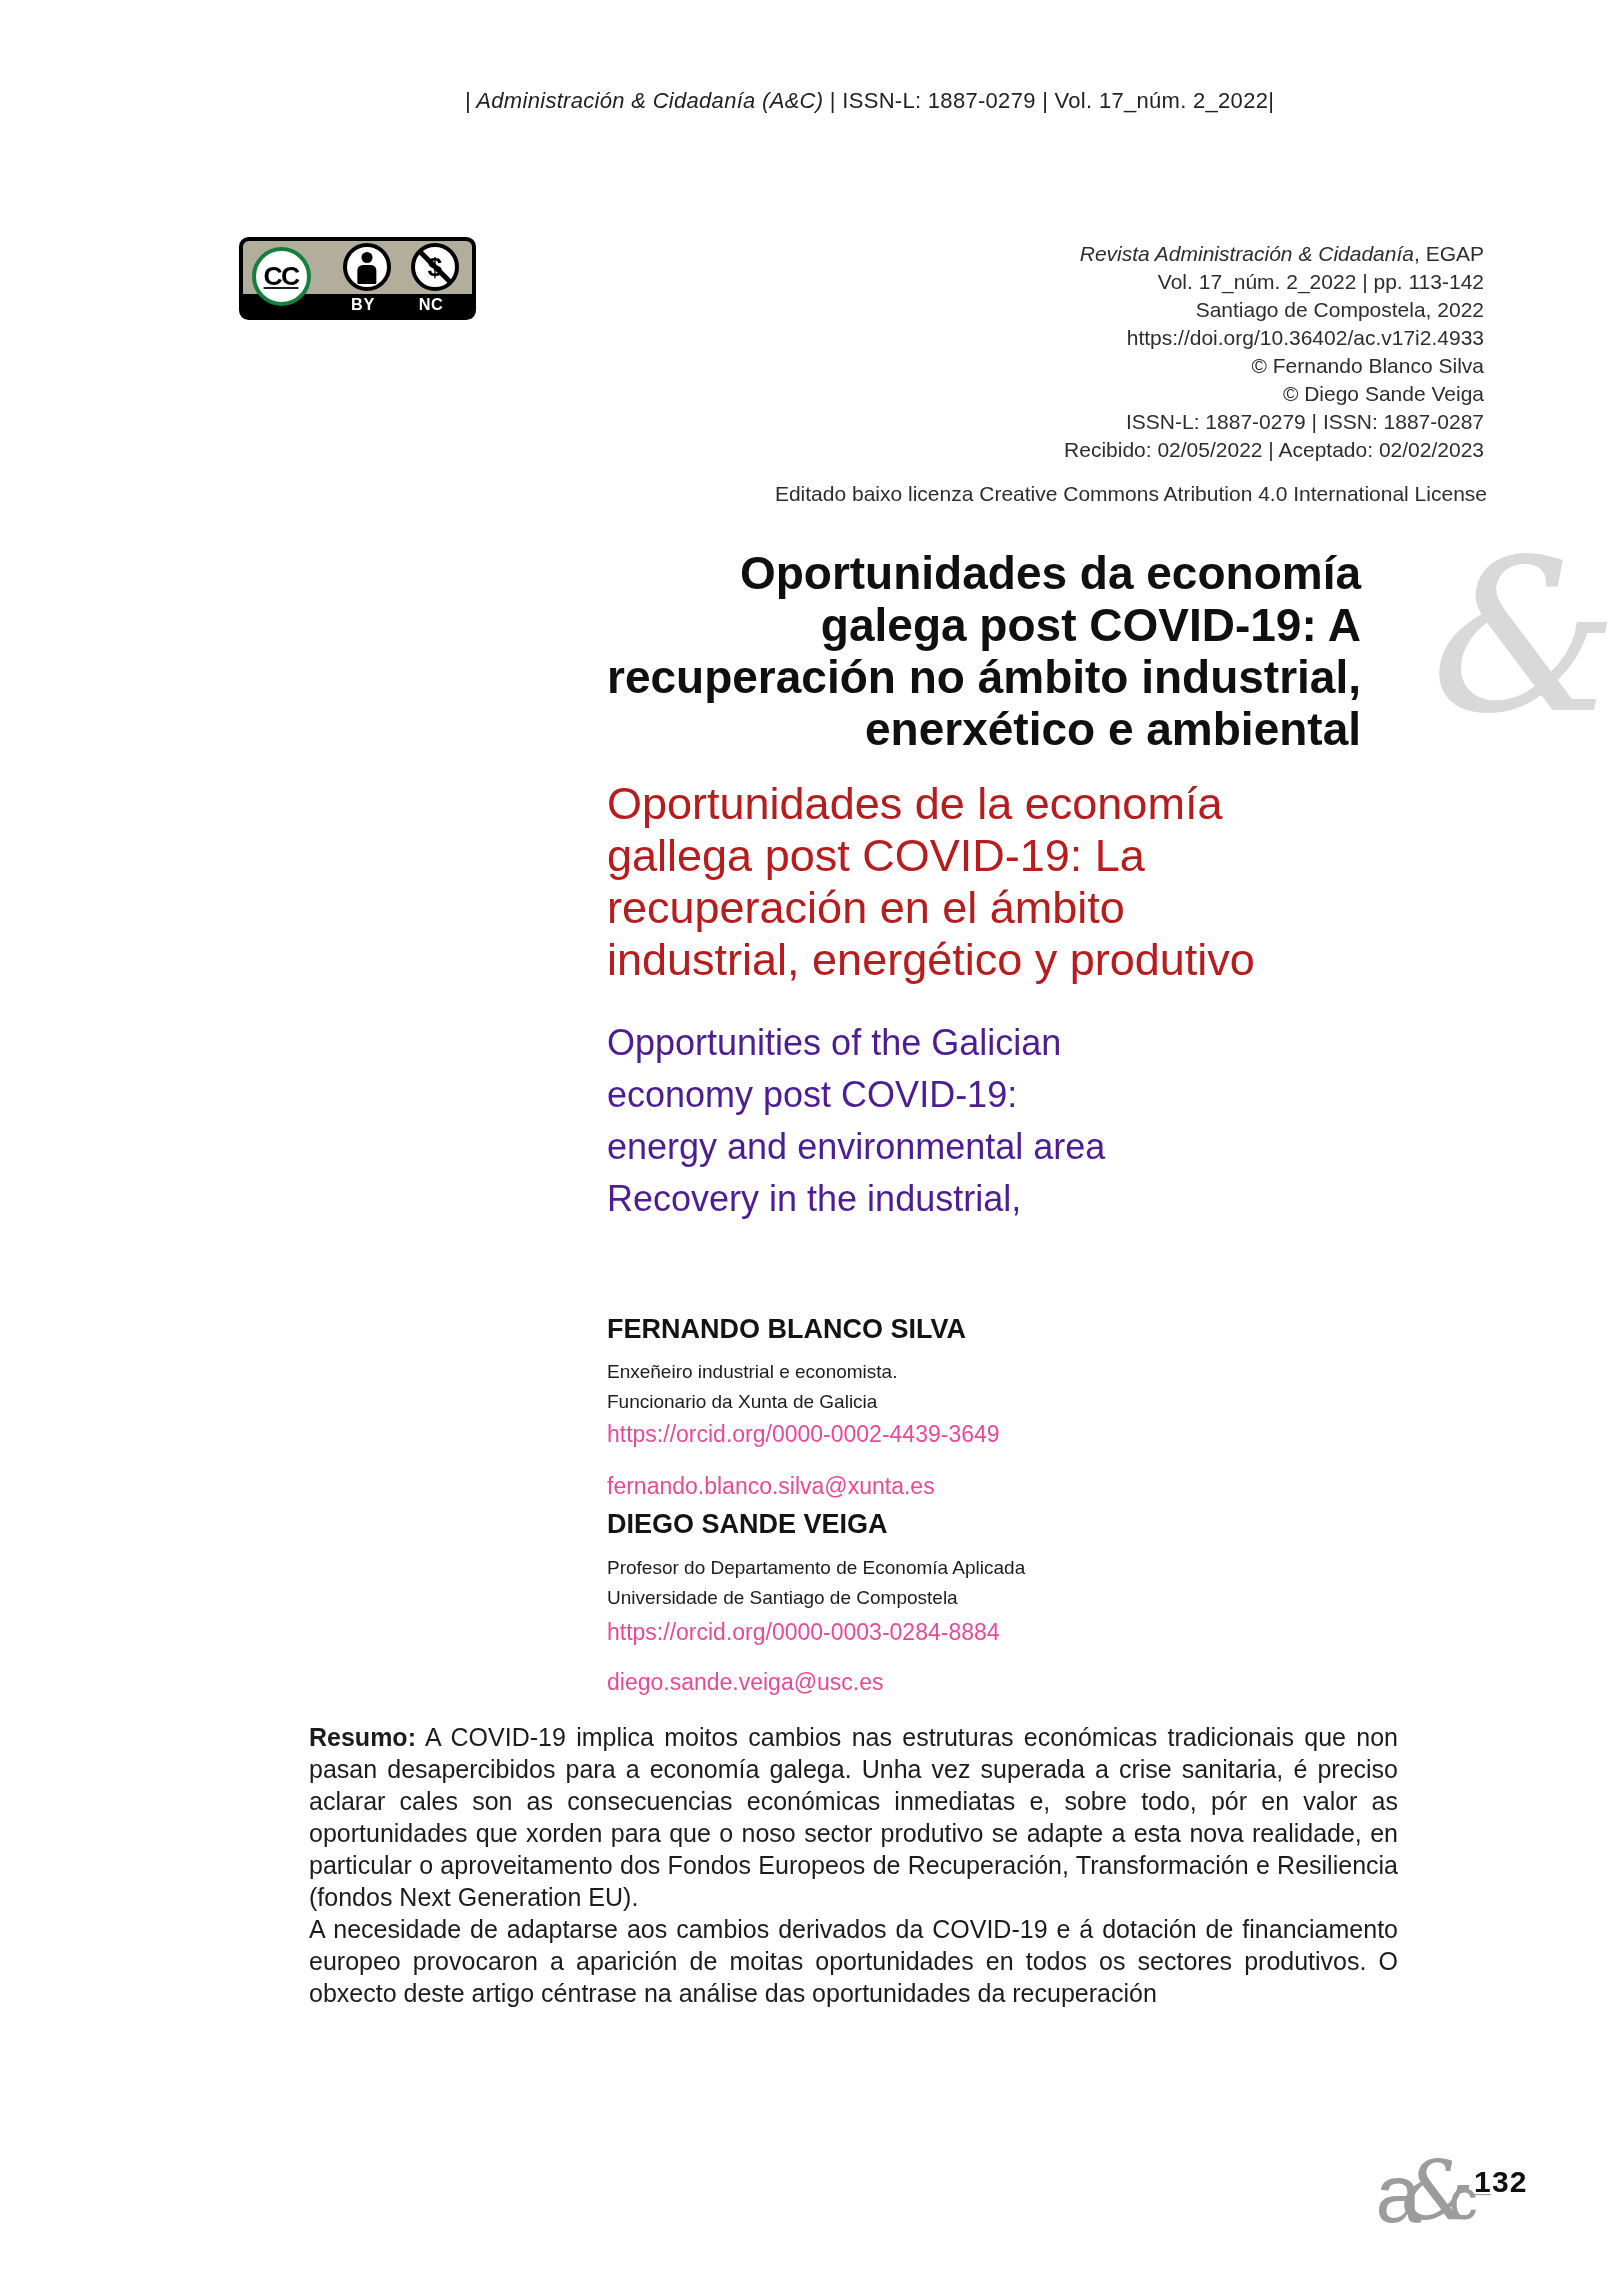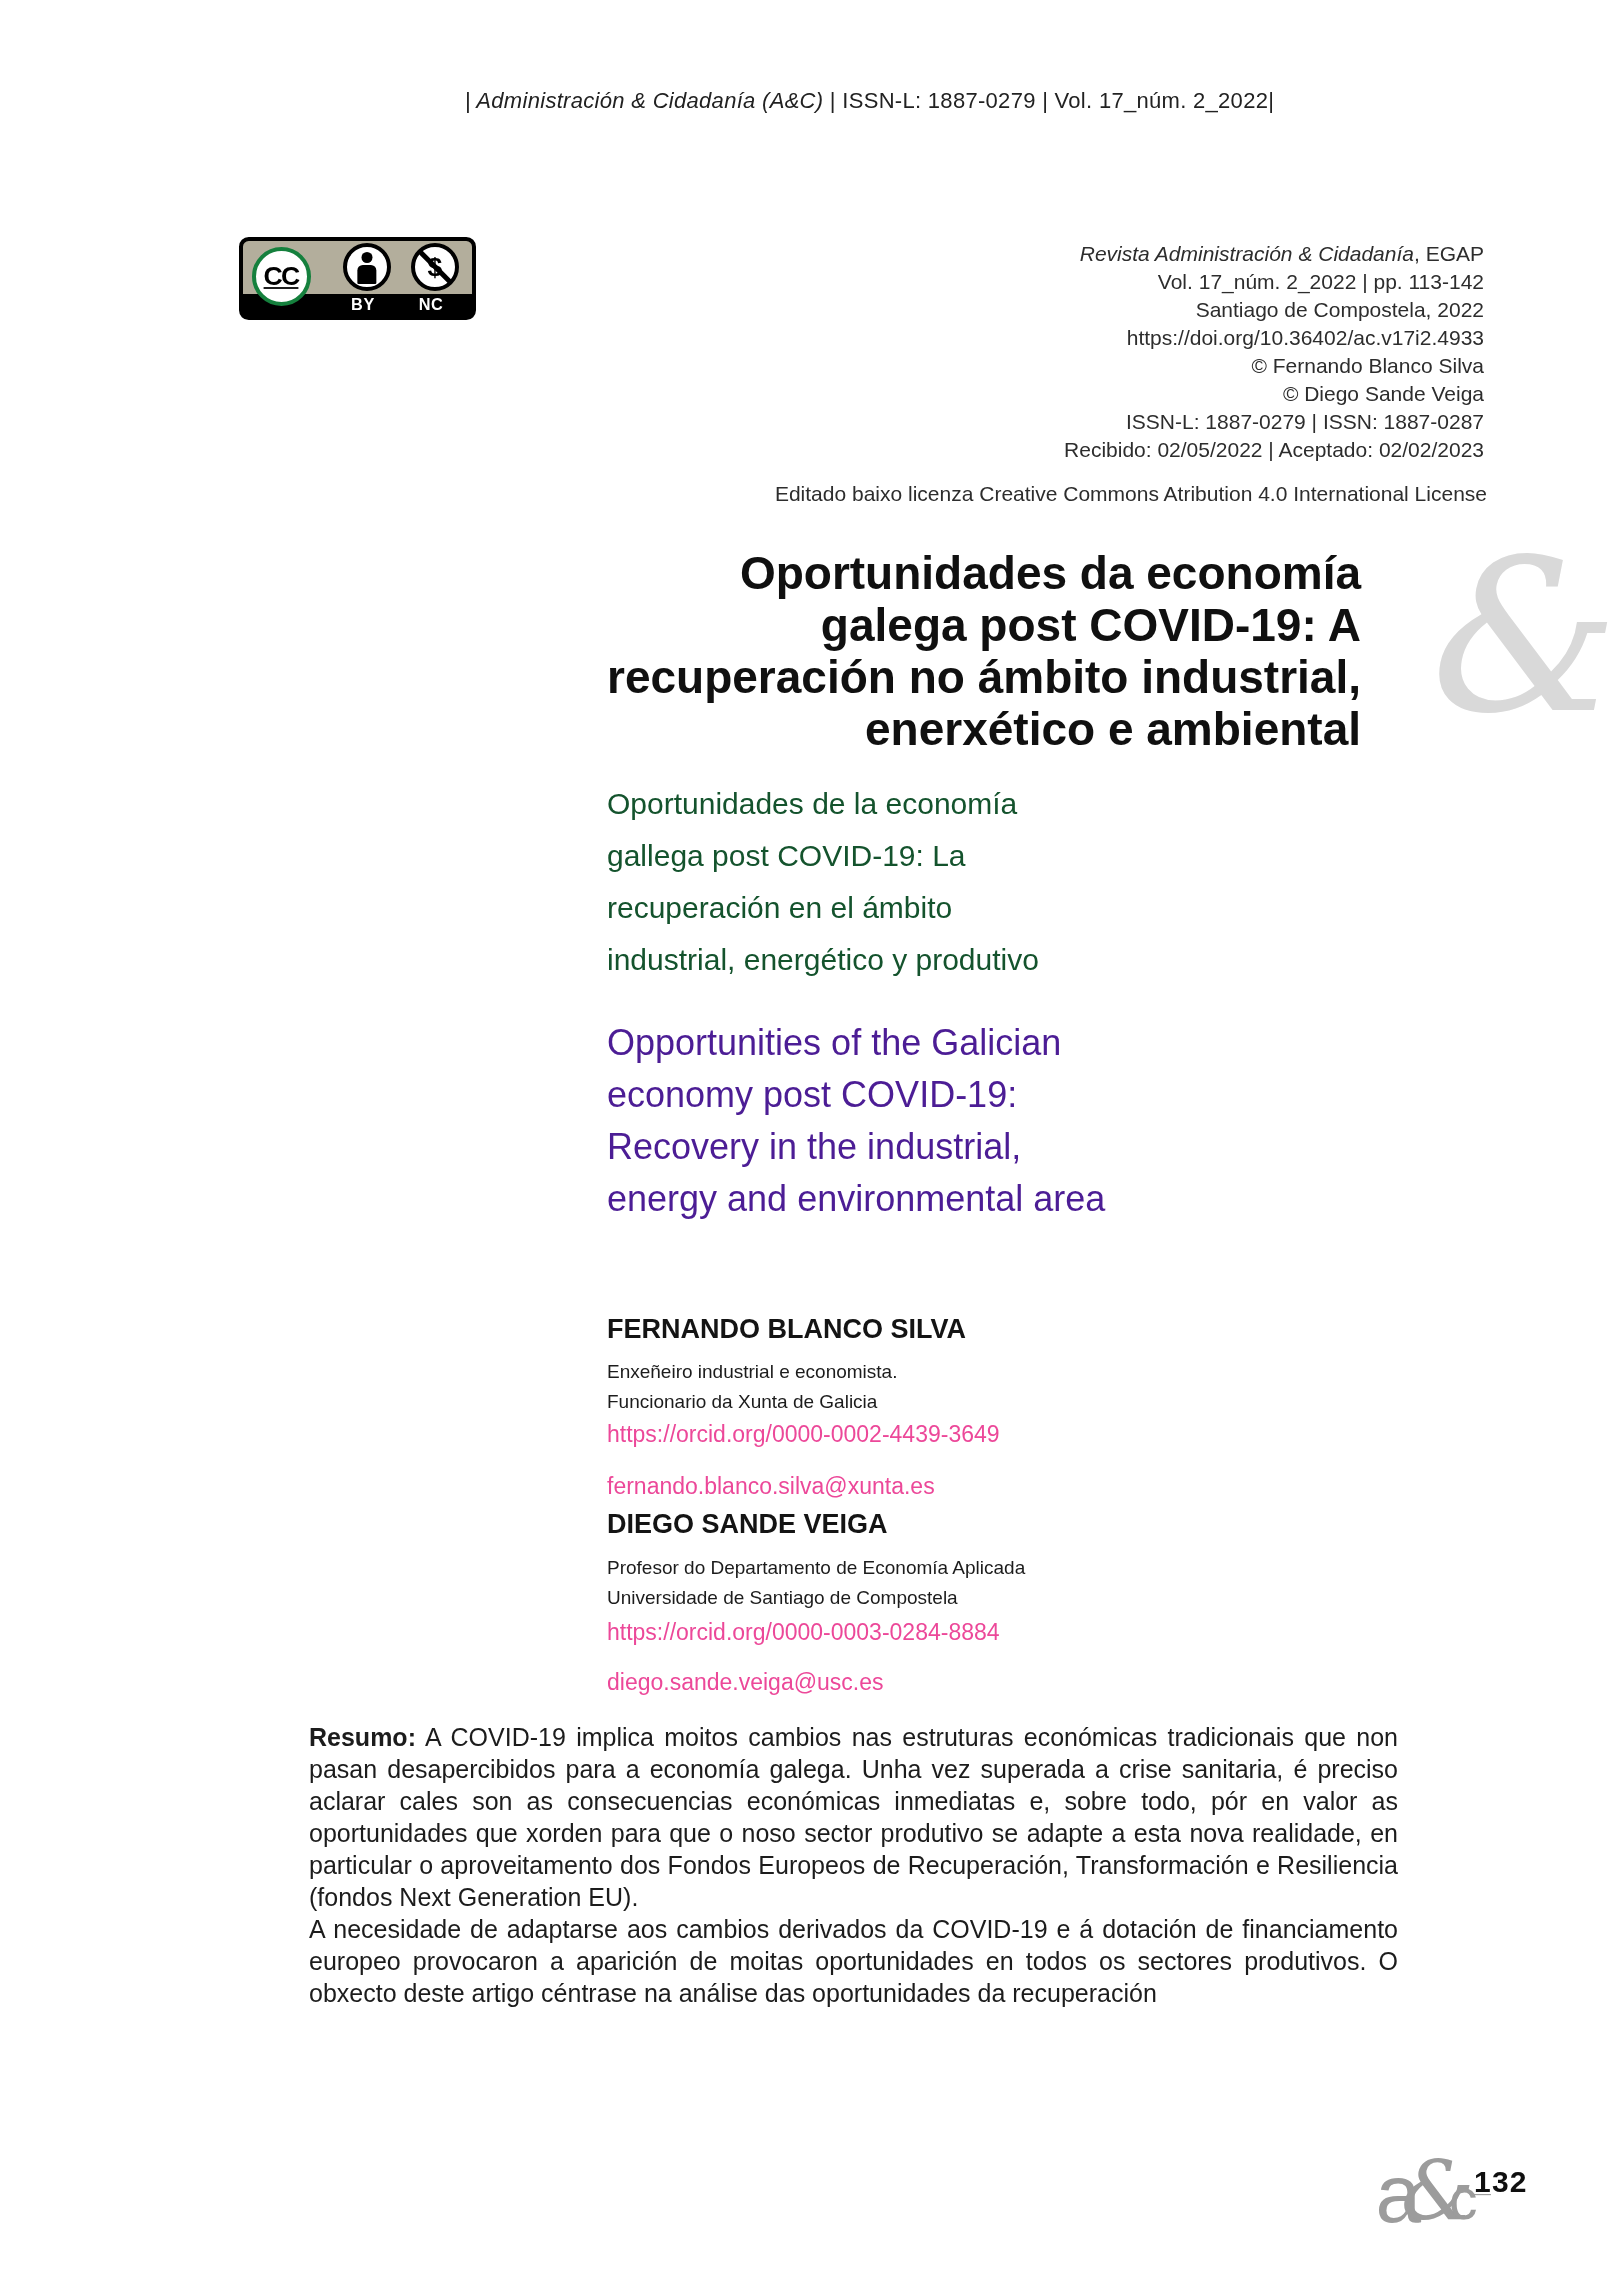--- a/index.html
+++ b/index.html
@@ -66,21 +66,21 @@
     font-size:21px; color:#2d2d2d; white-space:nowrap;
   }
   
   .amp-watermark {
     position:absolute; left:1431px; top:532px;
     font-family:"DejaVu Serif", serif; font-style:italic;
     font-size:211px; line-height:1; color:#d9d9d9; z-index:0;
   }
   .title-block { position:absolute; left:607px; z-index:1; }
   .title-gl { top:547px; font-size:46px; line-height:52px; font-weight:bold; color:#101010;text-align:right; }
-  .title-es { top:778px; font-size:30px; line-height:52px; color:#14532d; }
+  .title-es { top:778px; font-size:45px; line-height:52px; color:#b91c1c; }
   .title-en { top:1017px; font-size:36px; line-height:52px; color:#4c1d95; }
   .title-block div { white-space:nowrap; }
   .author-name { position:absolute; font-size:27px; font-weight:bold; color:#141414; white-space:nowrap; }
   .author-aff { position:absolute; font-size:19px; line-height:30px; color:#1c1c1c; white-space:nowrap; }
   .author-link { position:absolute; font-size:23px; color:#ec4899; white-space:nowrap; }
   
   .abstract {
     position:absolute; left:309px; top:1721px; width:1089px;
     font-size:25px; line-height:32px; text-align:justify; color:#1c1c1c;
   }
@@ -152,22 +152,22 @@
   <div class="title-block title-es">
     <div>Oportunidades de la economía</div>
     <div>gallega post COVID-19: La</div>
     <div>recuperación en el ámbito</div>
     <div>industrial, energético y produtivo</div>
   </div>
 
   <div class="title-block title-en">
     <div>Opportunities of the Galician</div>
     <div>economy post COVID-19:</div>
+    <div>energy and environmental area</div>
     <div>Recovery in the industrial,</div>
-    <div>energy and environmental area</div>
   </div>
 
   <div class="author-name" style="left:607px; top:1314px;">FERNANDO BLANCO SILVA</div>
   <div class="author-aff" style="left:607px; top:1357px;">
     <div>Enxeñeiro industrial e economista.</div>
     <div>Funcionario da Xunta de Galicia</div>
   </div>
   <div class="author-link" style="left:607px; top:1421px;">https://orcid.org/0000-0002-4439-3649</div>
   <div class="author-link" style="left:607px; top:1473px;">fernando.blanco.silva@xunta.es</div>
 

